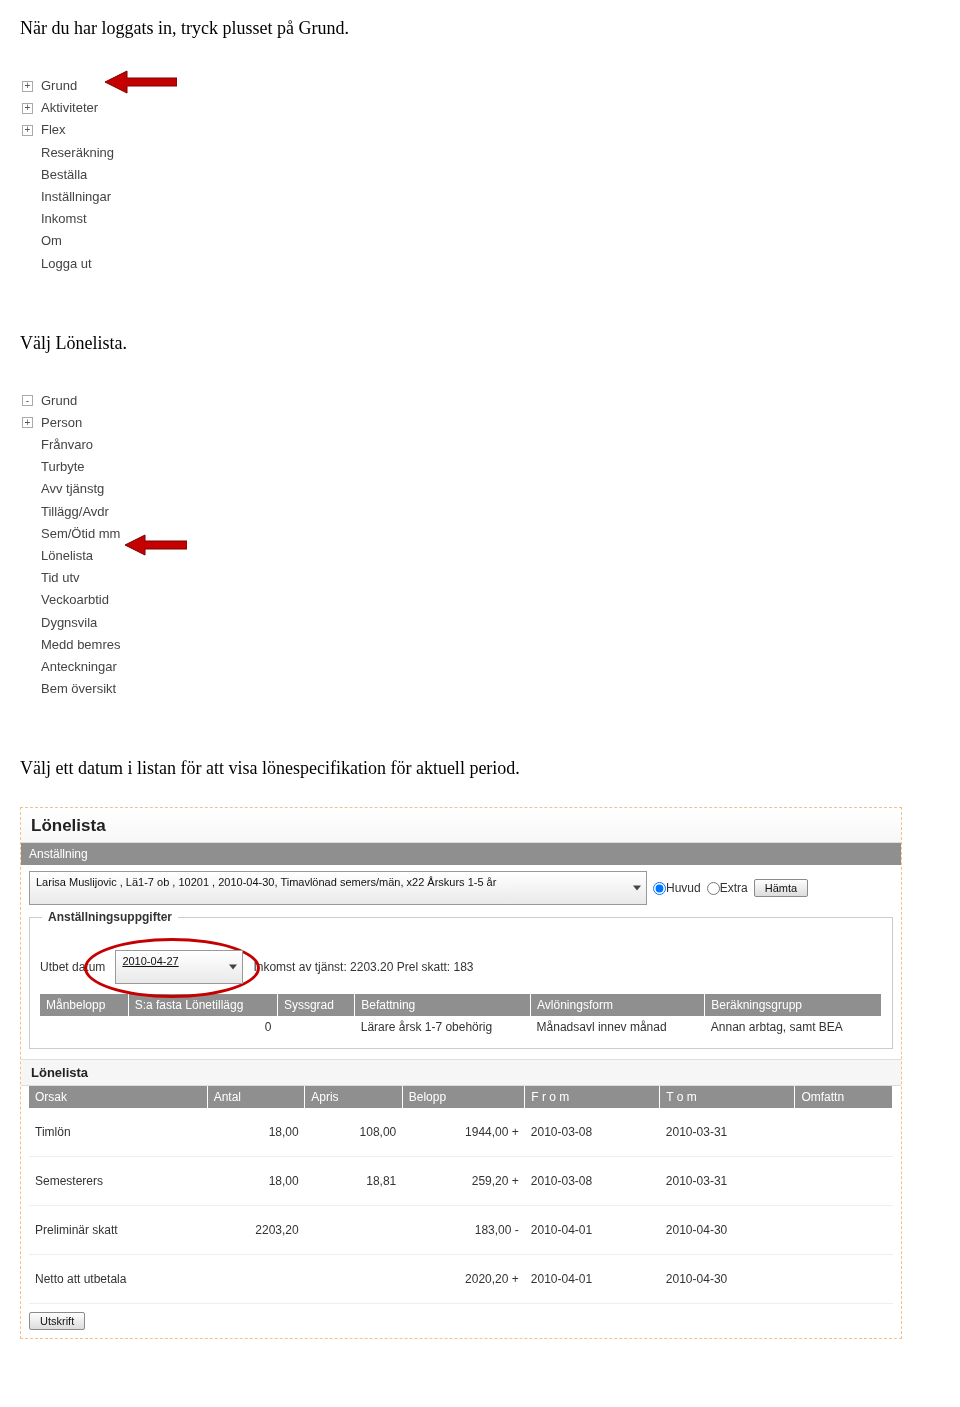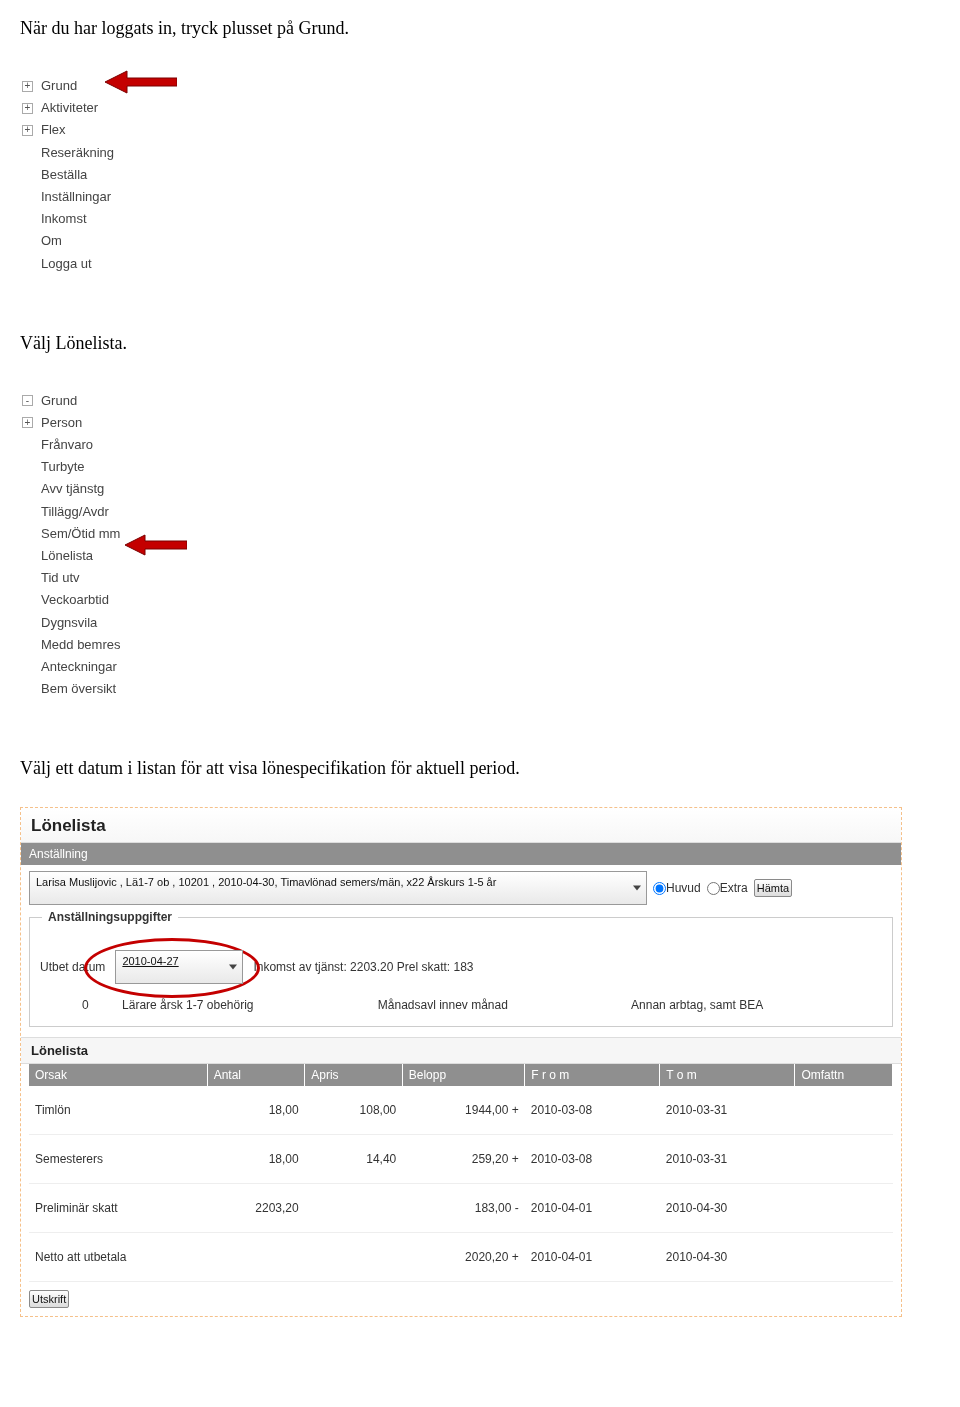--- a/index.html
+++ b/index.html
@@ -92,21 +92,21 @@
     position:absolute; right:5px; top:50%;
     transform: translateY(-50%);
     border-left:4px solid transparent;
     border-right:4px solid transparent;
     border-top:5px solid #444;
   }
   .btn {
     border: 1px solid #8a8a8a;
     background: linear-gradient(#fefefe,#dcdcdc);
     font-size: 11px;
-    padding: 2px 2px;
+    padding: 2px 10px;
     border-radius: 2px;
     color: #111;
     cursor: pointer;
   }
   .radio-wrap {
     display: inline-flex;
     align-items: center;
     gap: 0;
     font-size: 12px;
     color: #333;
@@ -333,20 +333,28 @@
       <div class="red-circle"></div>
       <span class="inline-label">Utbet datum</span>
       <div class="dropdown" style="width:100px;text-decoration:underline;">
         <span>2010-04-27</span>
       </div>
       <span class="inline-label">Inkomst av tjänst: 2203.20 Prel skatt: 183</span>
     </div>
 
     <table class="hdr">
       <tbody>
+          <tr>
+        <th>Månbelopp</th>
+        <th>S:a fasta Lönetillägg</th>
+        <th>Syssgrad</th>
+        <th>Befattning</th>
+        <th>Avlöningsform</th>
+        <th>Beräkningsgrupp</th>
+      </tr>
       <tr>
         <td></td>
         <td class="num">0</td>
         <td></td>
         <td>Lärare årsk 1-7 obehörig</td>
         <td>Månadsavl innev månad</td>
         <td>Annan arbtag, samt BEA</td>
       </tr>
     </tbody>
       </table>
@@ -372,21 +380,21 @@
             <td class="num">18,00</td>
             <td class="num">108,00</td>
             <td class="num">1944,00 +</td>
             <td>2010-03-08</td>
             <td>2010-03-31</td>
             <td></td>
           </tr>
           <tr>
             <td>Semesterers</td>
             <td class="num">18,00</td>
-            <td class="num">14,40</td>
+            <td class="num">18,81</td>
             <td class="num">259,20 +</td>
             <td>2010-03-08</td>
             <td>2010-03-31</td>
             <td></td>
           </tr>
           <tr>
             <td>Preliminär skatt</td>
             <td class="num">2203,20</td>
             <td class="num"></td>
             <td class="num">183,00 -</td>

